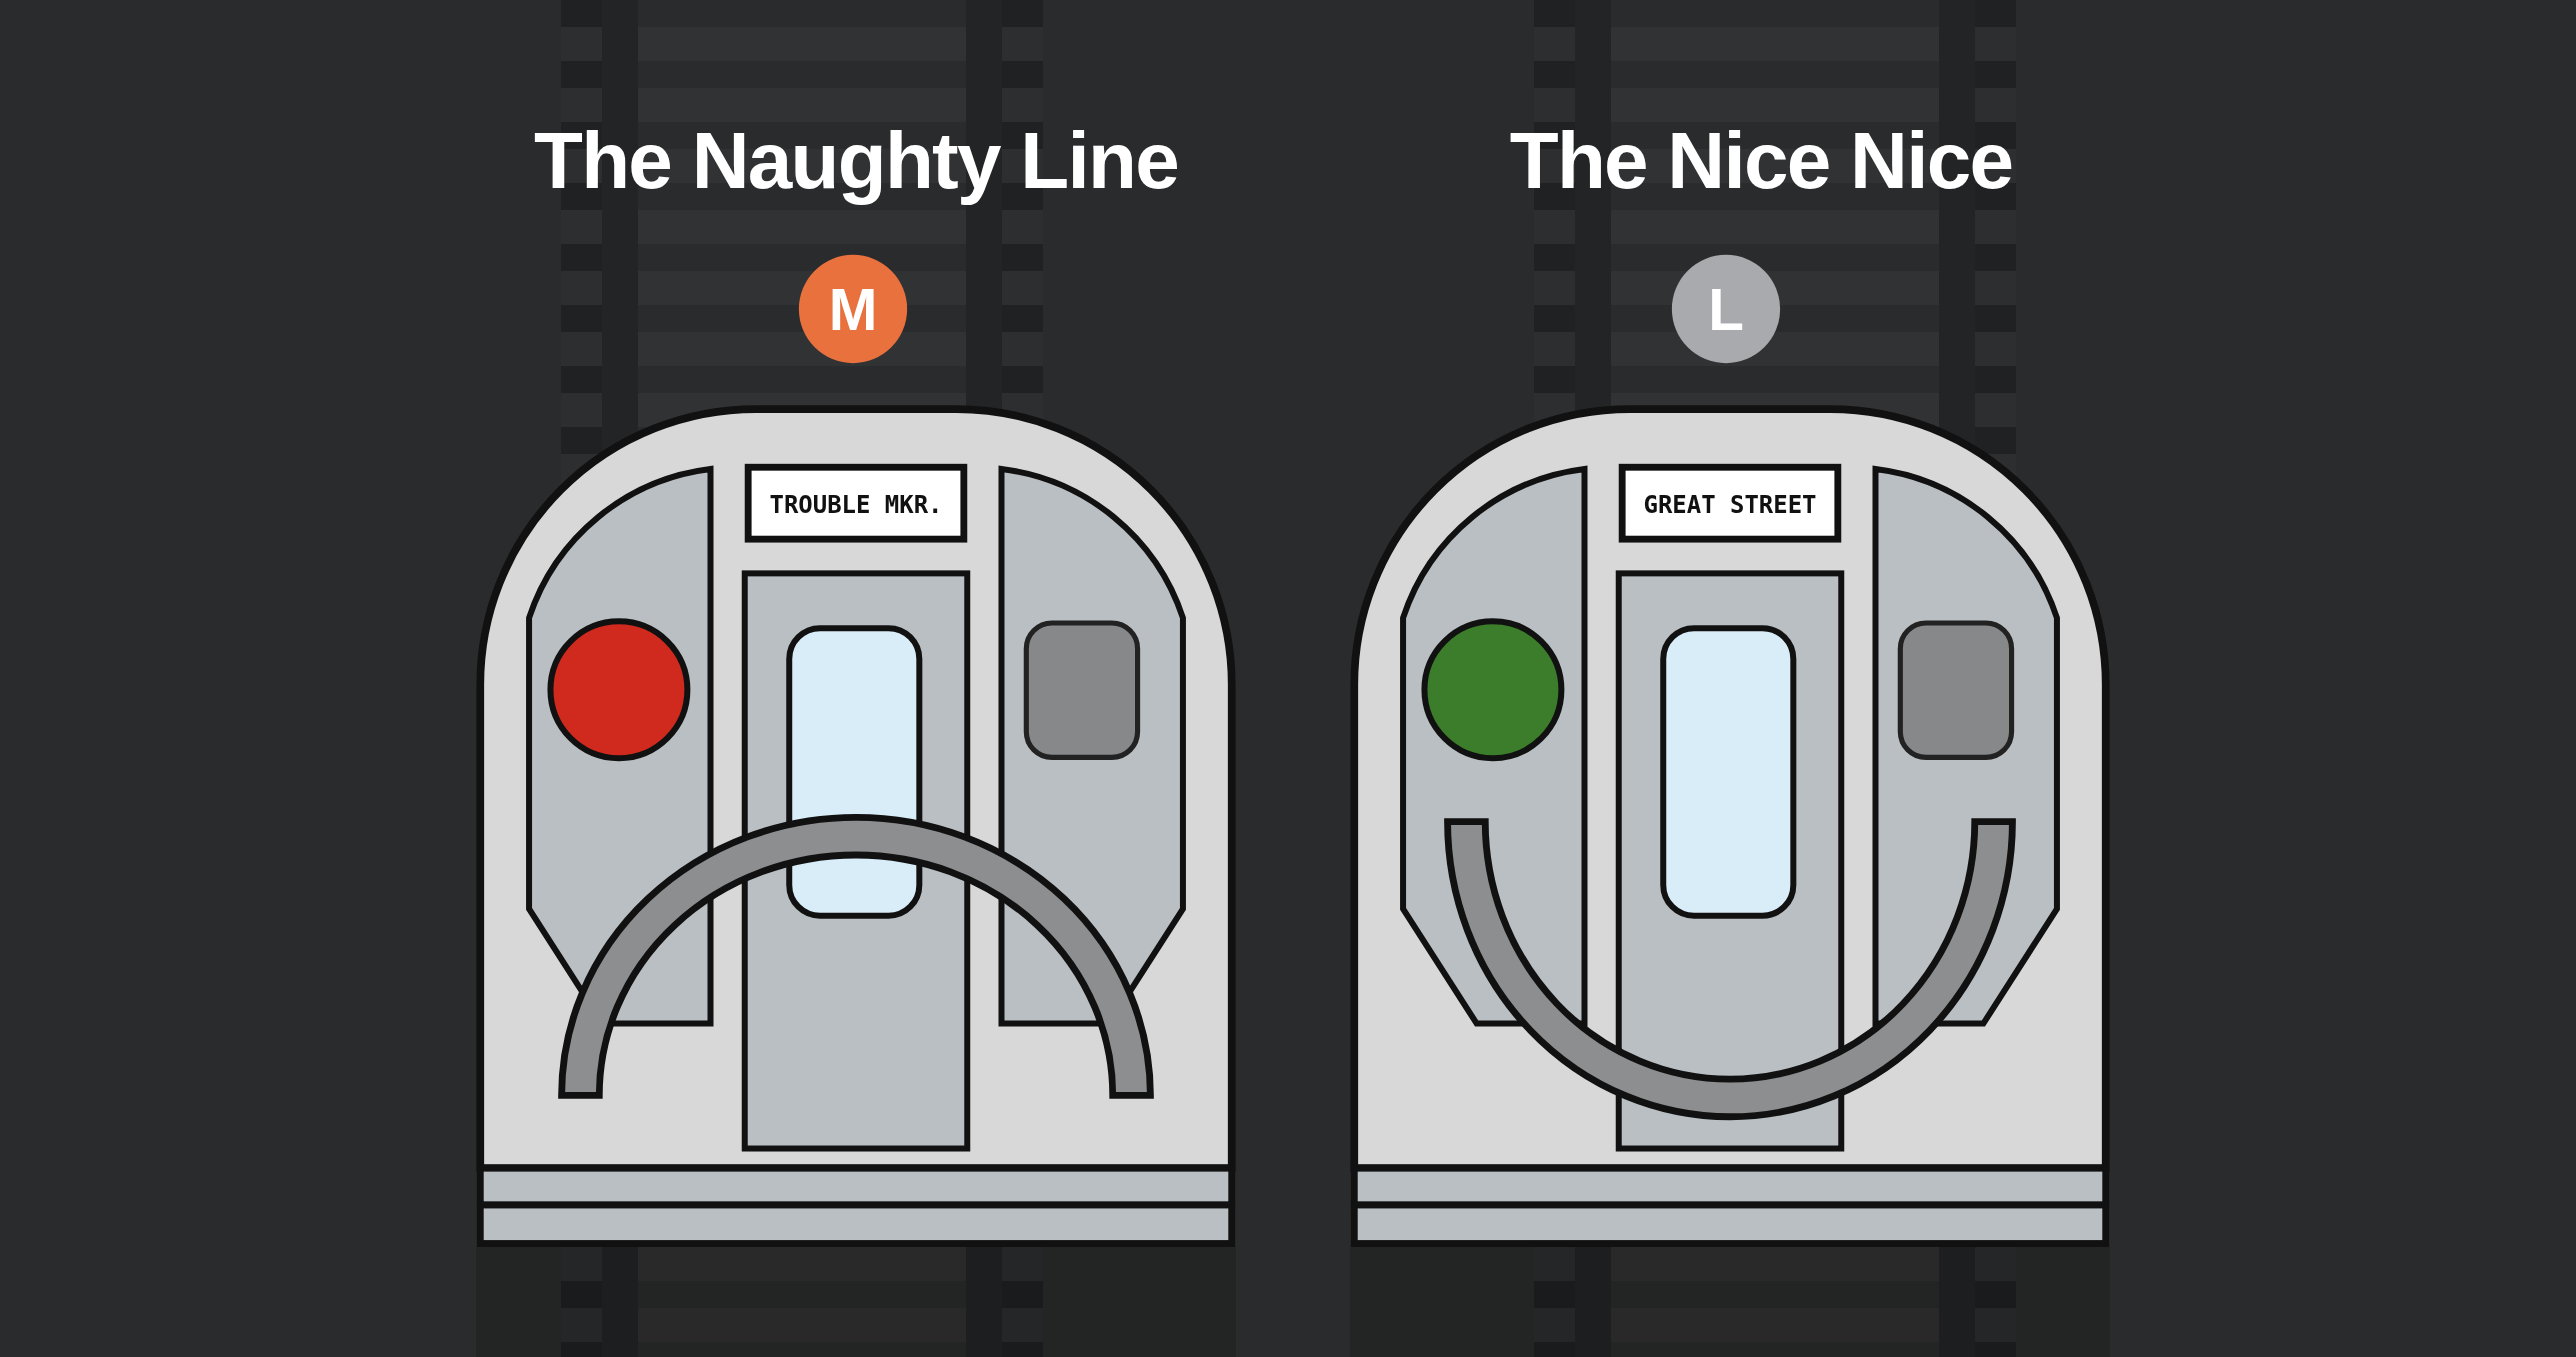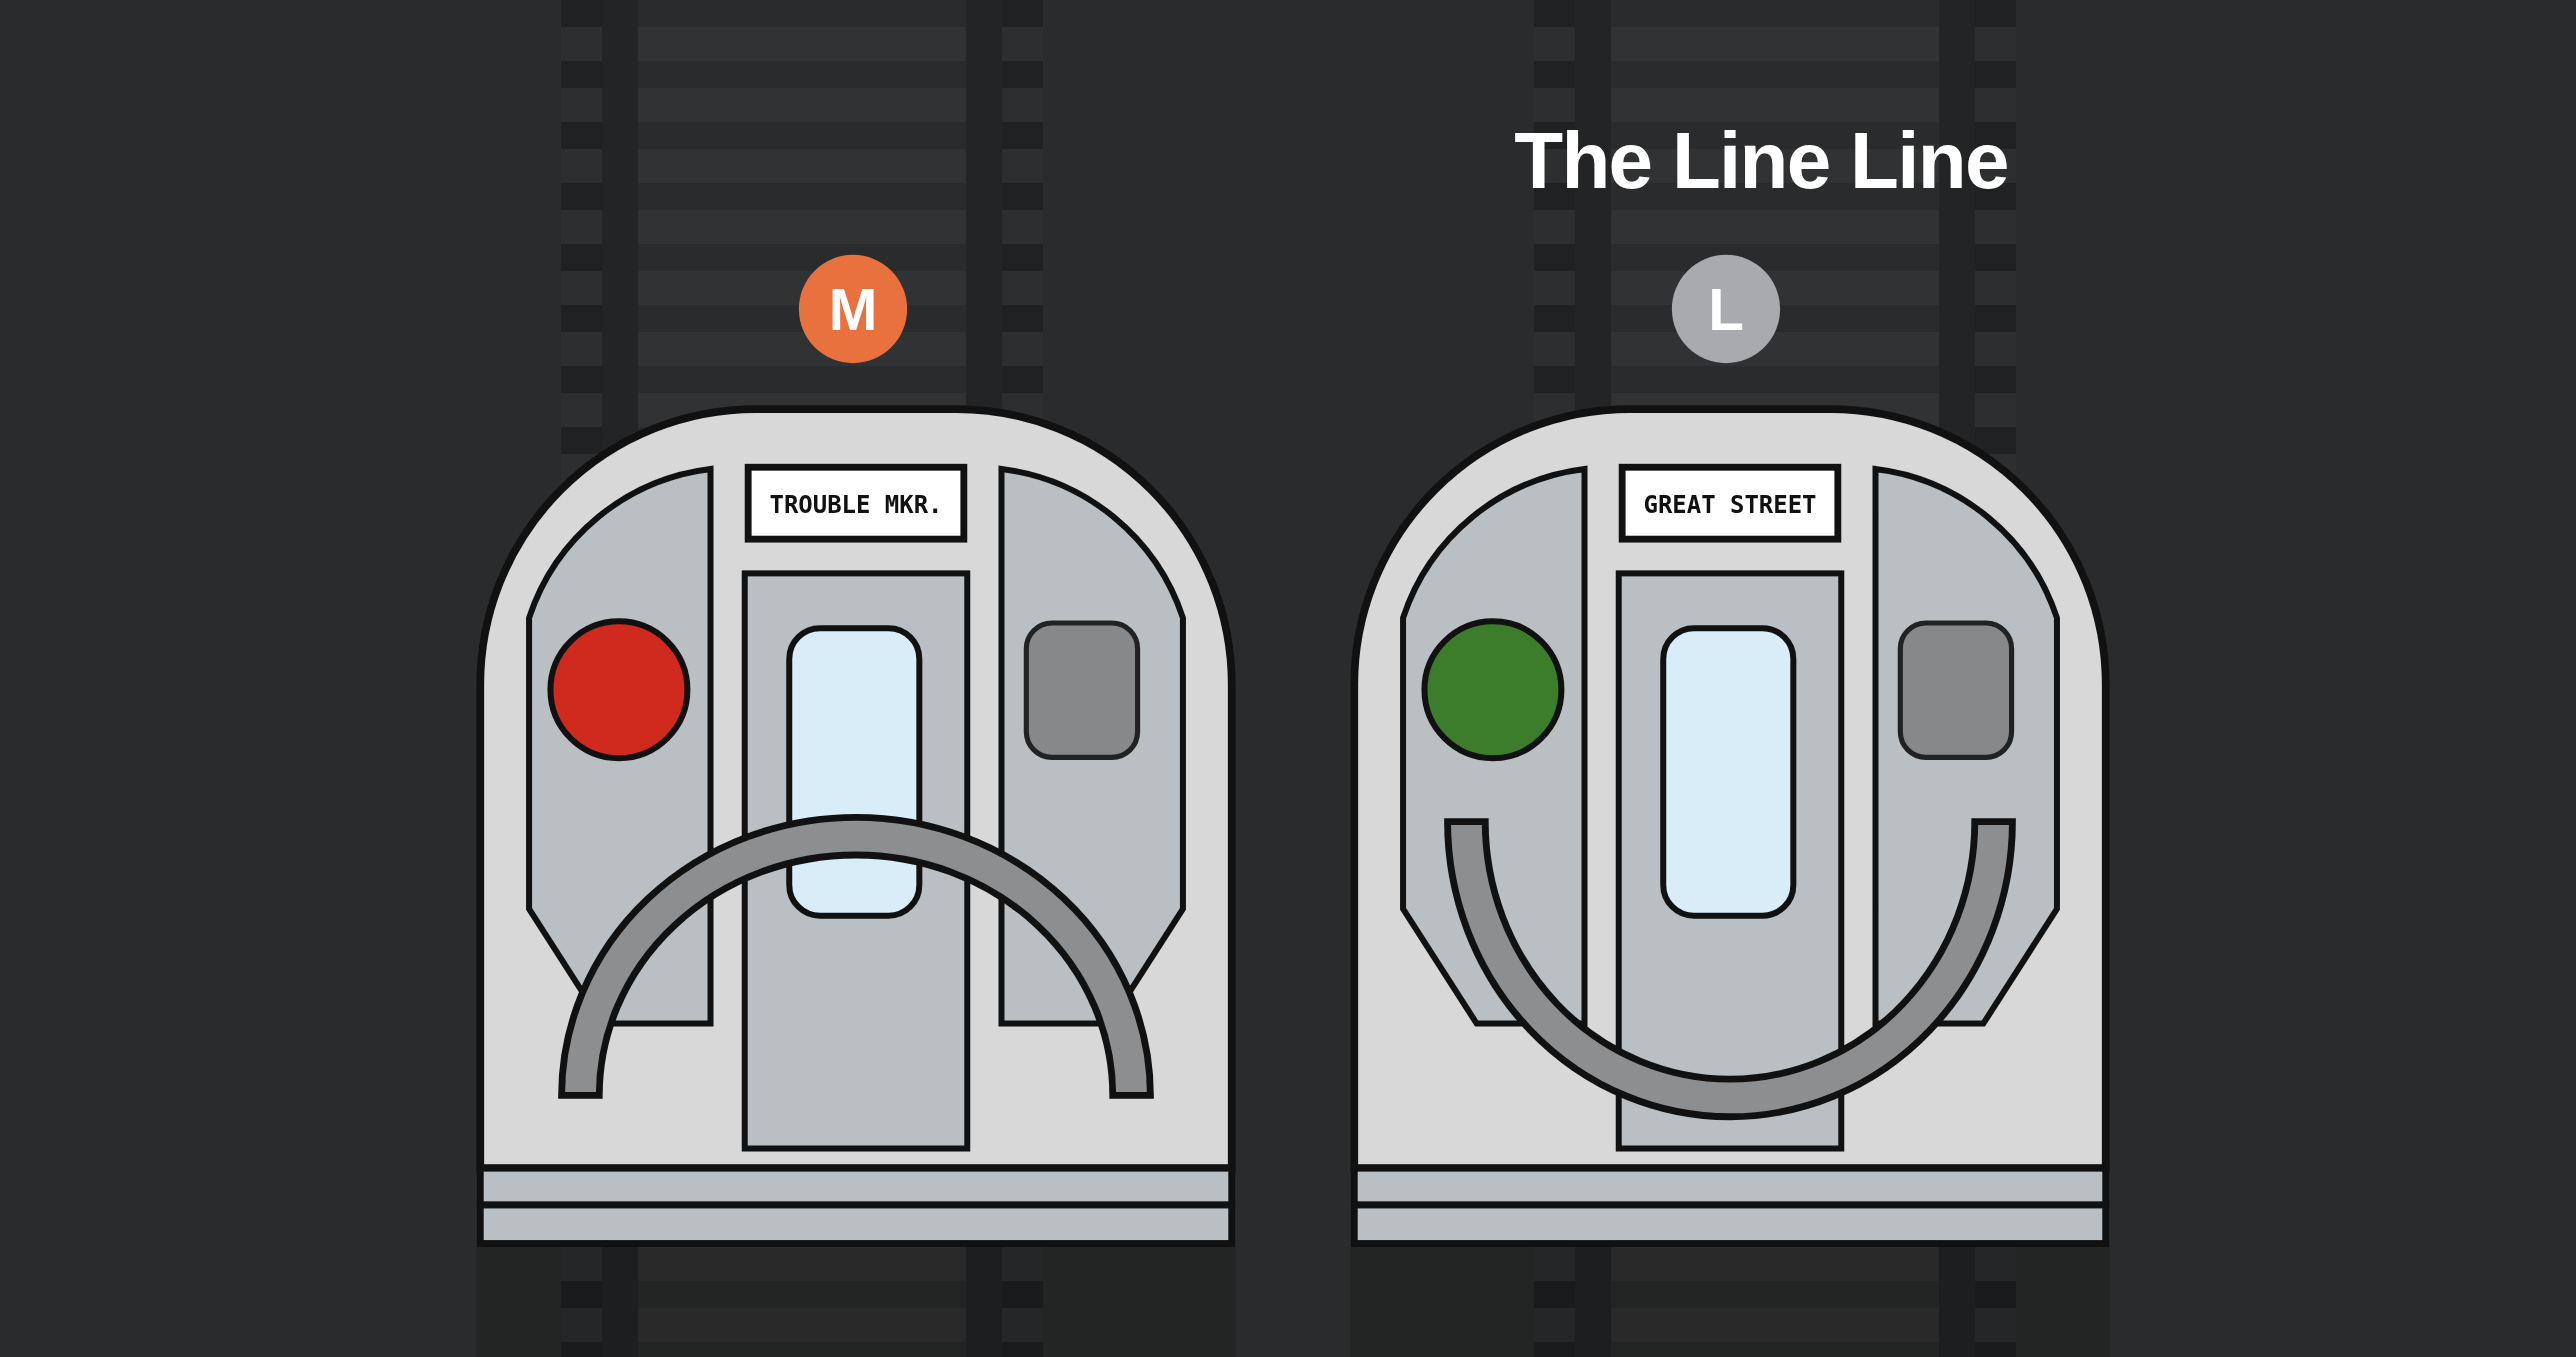--- a/index.html
+++ b/index.html
@@ -68,21 +68,22 @@
     <div class="stub"></div>
     <div class="rail"></div>
     <div class="ties"></div>
     <div class="rail"></div>
     <div class="stub"></div>
   </div>
 
   <div class="train-shadow shadow-left"></div>
   <div class="train-shadow shadow-right"></div>
 
-  <div class="line-title title-right">The Line Line</div>
+  <div class="line-title title-left">The Naughty Line</div>
+  <div class="line-title title-right">The Nice Nice</div>
 
   <svg class="badge badge-m" viewBox="0 0 128 128">
     <circle cx="64" cy="64" r="63" fill="#e8713e"></circle>
     <text x="64" y="89" fill="#ffffff">M</text>
   </svg>
   <svg class="badge badge-l" viewBox="0 0 128 128">
     <circle cx="64" cy="64" r="63" fill="#a8aaad"></circle>
     <text x="64" y="89" fill="#ffffff">L</text>
   </svg>
 

